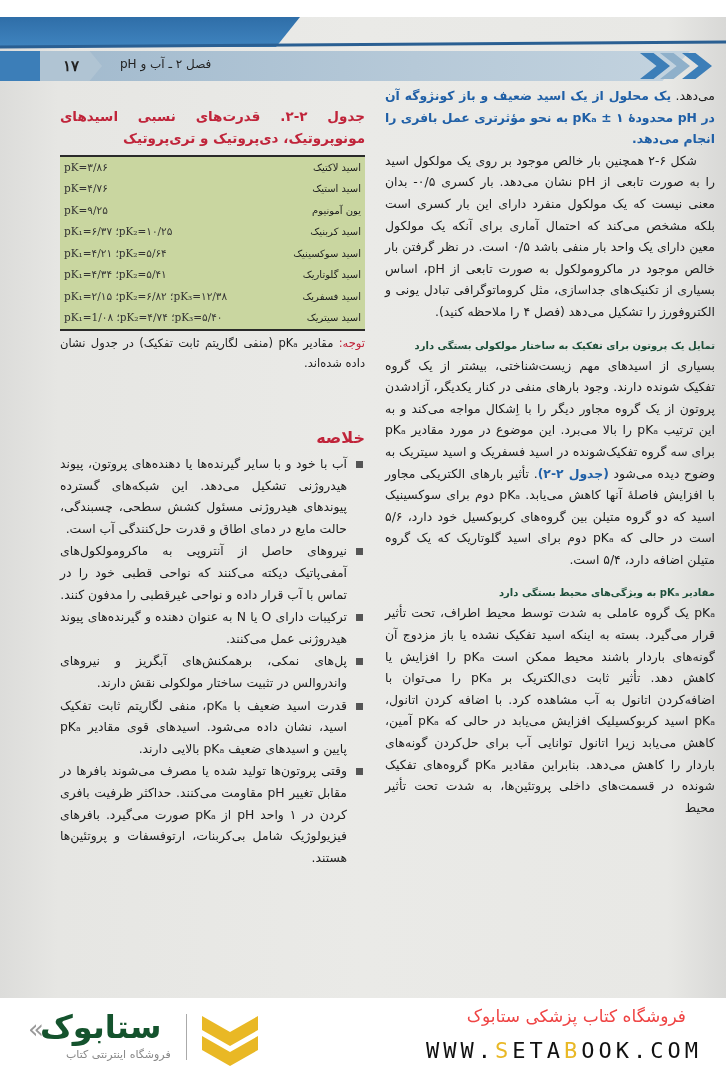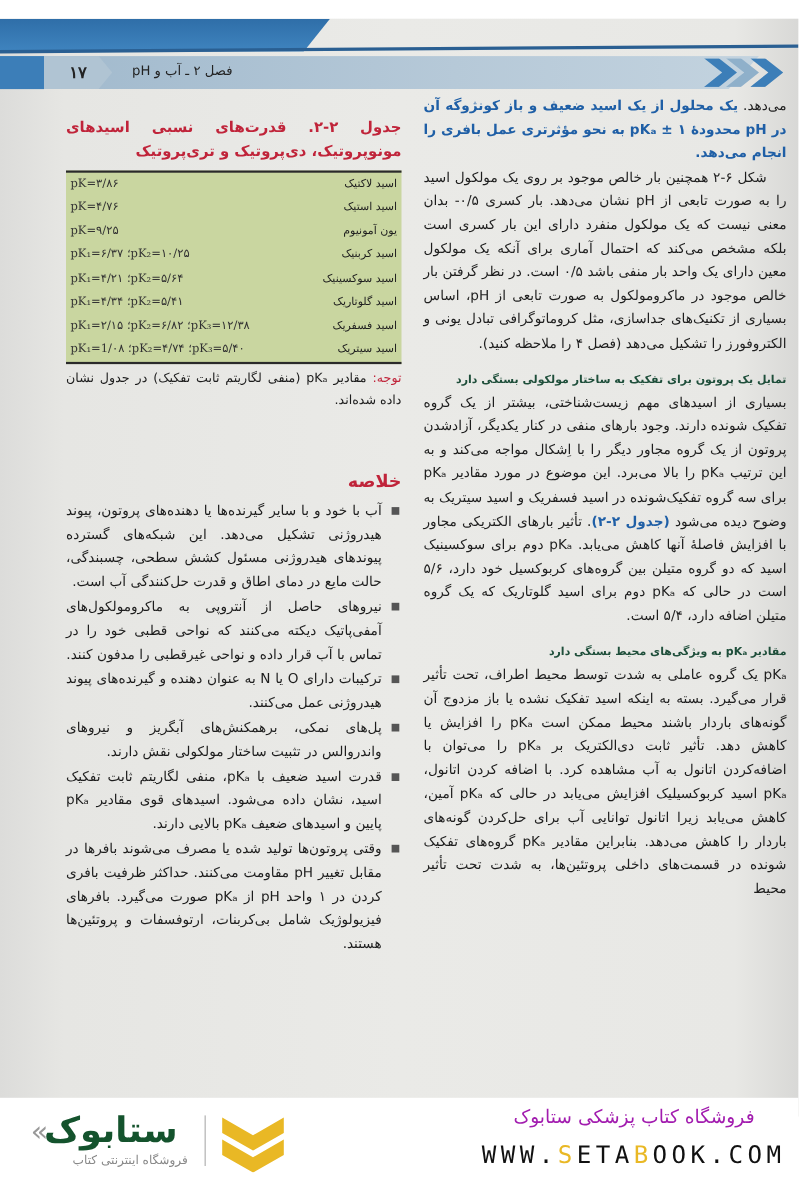--- a/index.html
+++ b/index.html
@@ -75,24 +75,24 @@
 
   .summary-title { color: #c0243a; font-weight: bold; font-size: 16px; margin-top: 52px; line-height: 26px; }
   .summary-list { list-style: none; margin-top: 2px; }
   .summary-item { position: relative; padding-right: 18px; margin-bottom: 1px; }
   .bullet { position: absolute; right: 2px; top: 8px; width: 7px; height: 7px; background: #555; }
 
   .footer {
     position: absolute; left: 0; top: 998px; width: 726px; height: 81px; background: #ffffff;
   }
   .footer-fa {
-    position: absolute; right: 40px; top: 8px; direction: rtl; font-size: 17px; color: #a21caf;
+    position: absolute; right: 40px; top: 8px; direction: rtl; font-size: 17px; color: #ef4444;
   }
   .footer-url {
-    position: absolute; right: 12px; top: 40px; font-family: "DejaVu Sans Mono", monospace;
+    position: absolute; right: 24px; top: 40px; font-family: "DejaVu Sans Mono", monospace;
     font-size: 22px; letter-spacing: 4px; color: #111;
   }
   .footer-url .y { color: #e9b825; }
   .logo-mark { position: absolute; left: 200px; top: 14px; width: 60px; height: 54px; }
   .logo-divider { position: absolute; left: 186px; top: 16px; width: 1px; height: 46px; background: #aaa; }
   .logo-text { position: absolute; left: 40px; top: 10px; font-size: 32px; font-weight: bold; color: #14532d; direction: rtl; }
   .logo-sub { position: absolute; left: 66px; top: 50px; font-size: 11px; color: #888; direction: rtl; }
   .logo-arrows { position: absolute; left: 28px; top: 16px; font-size: 26px; color: #999; }
 </style>
 </head>

